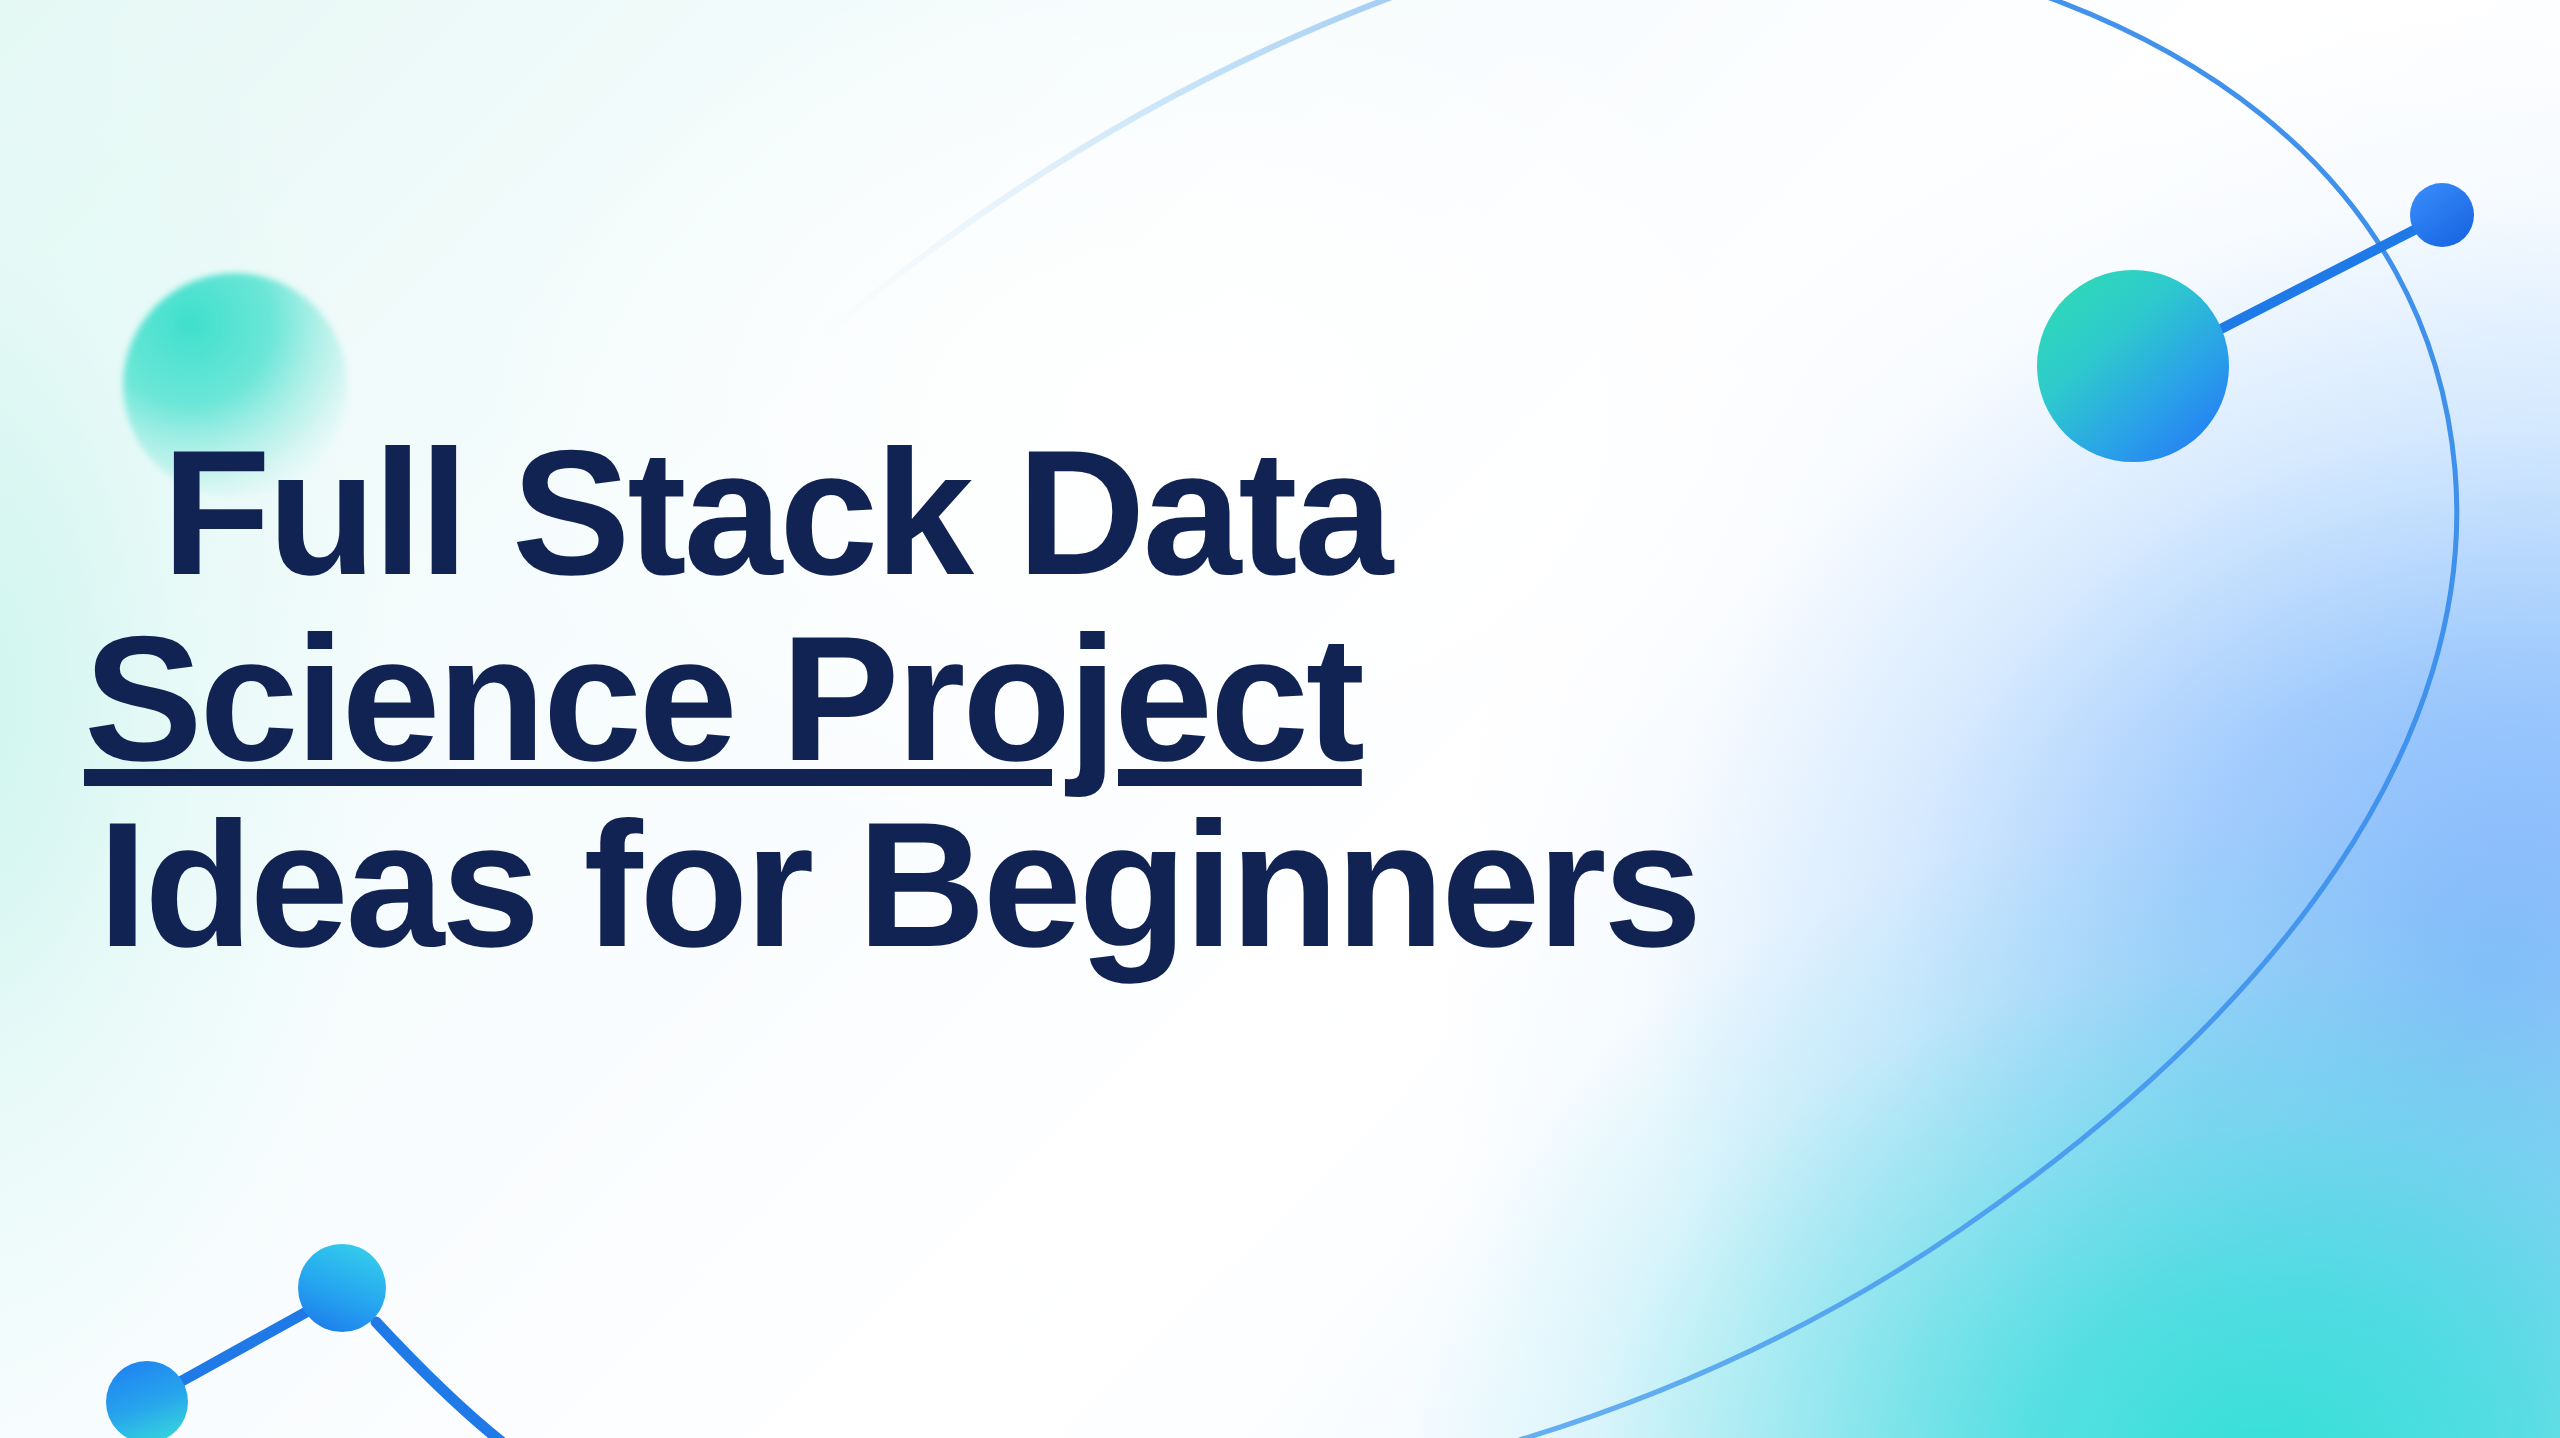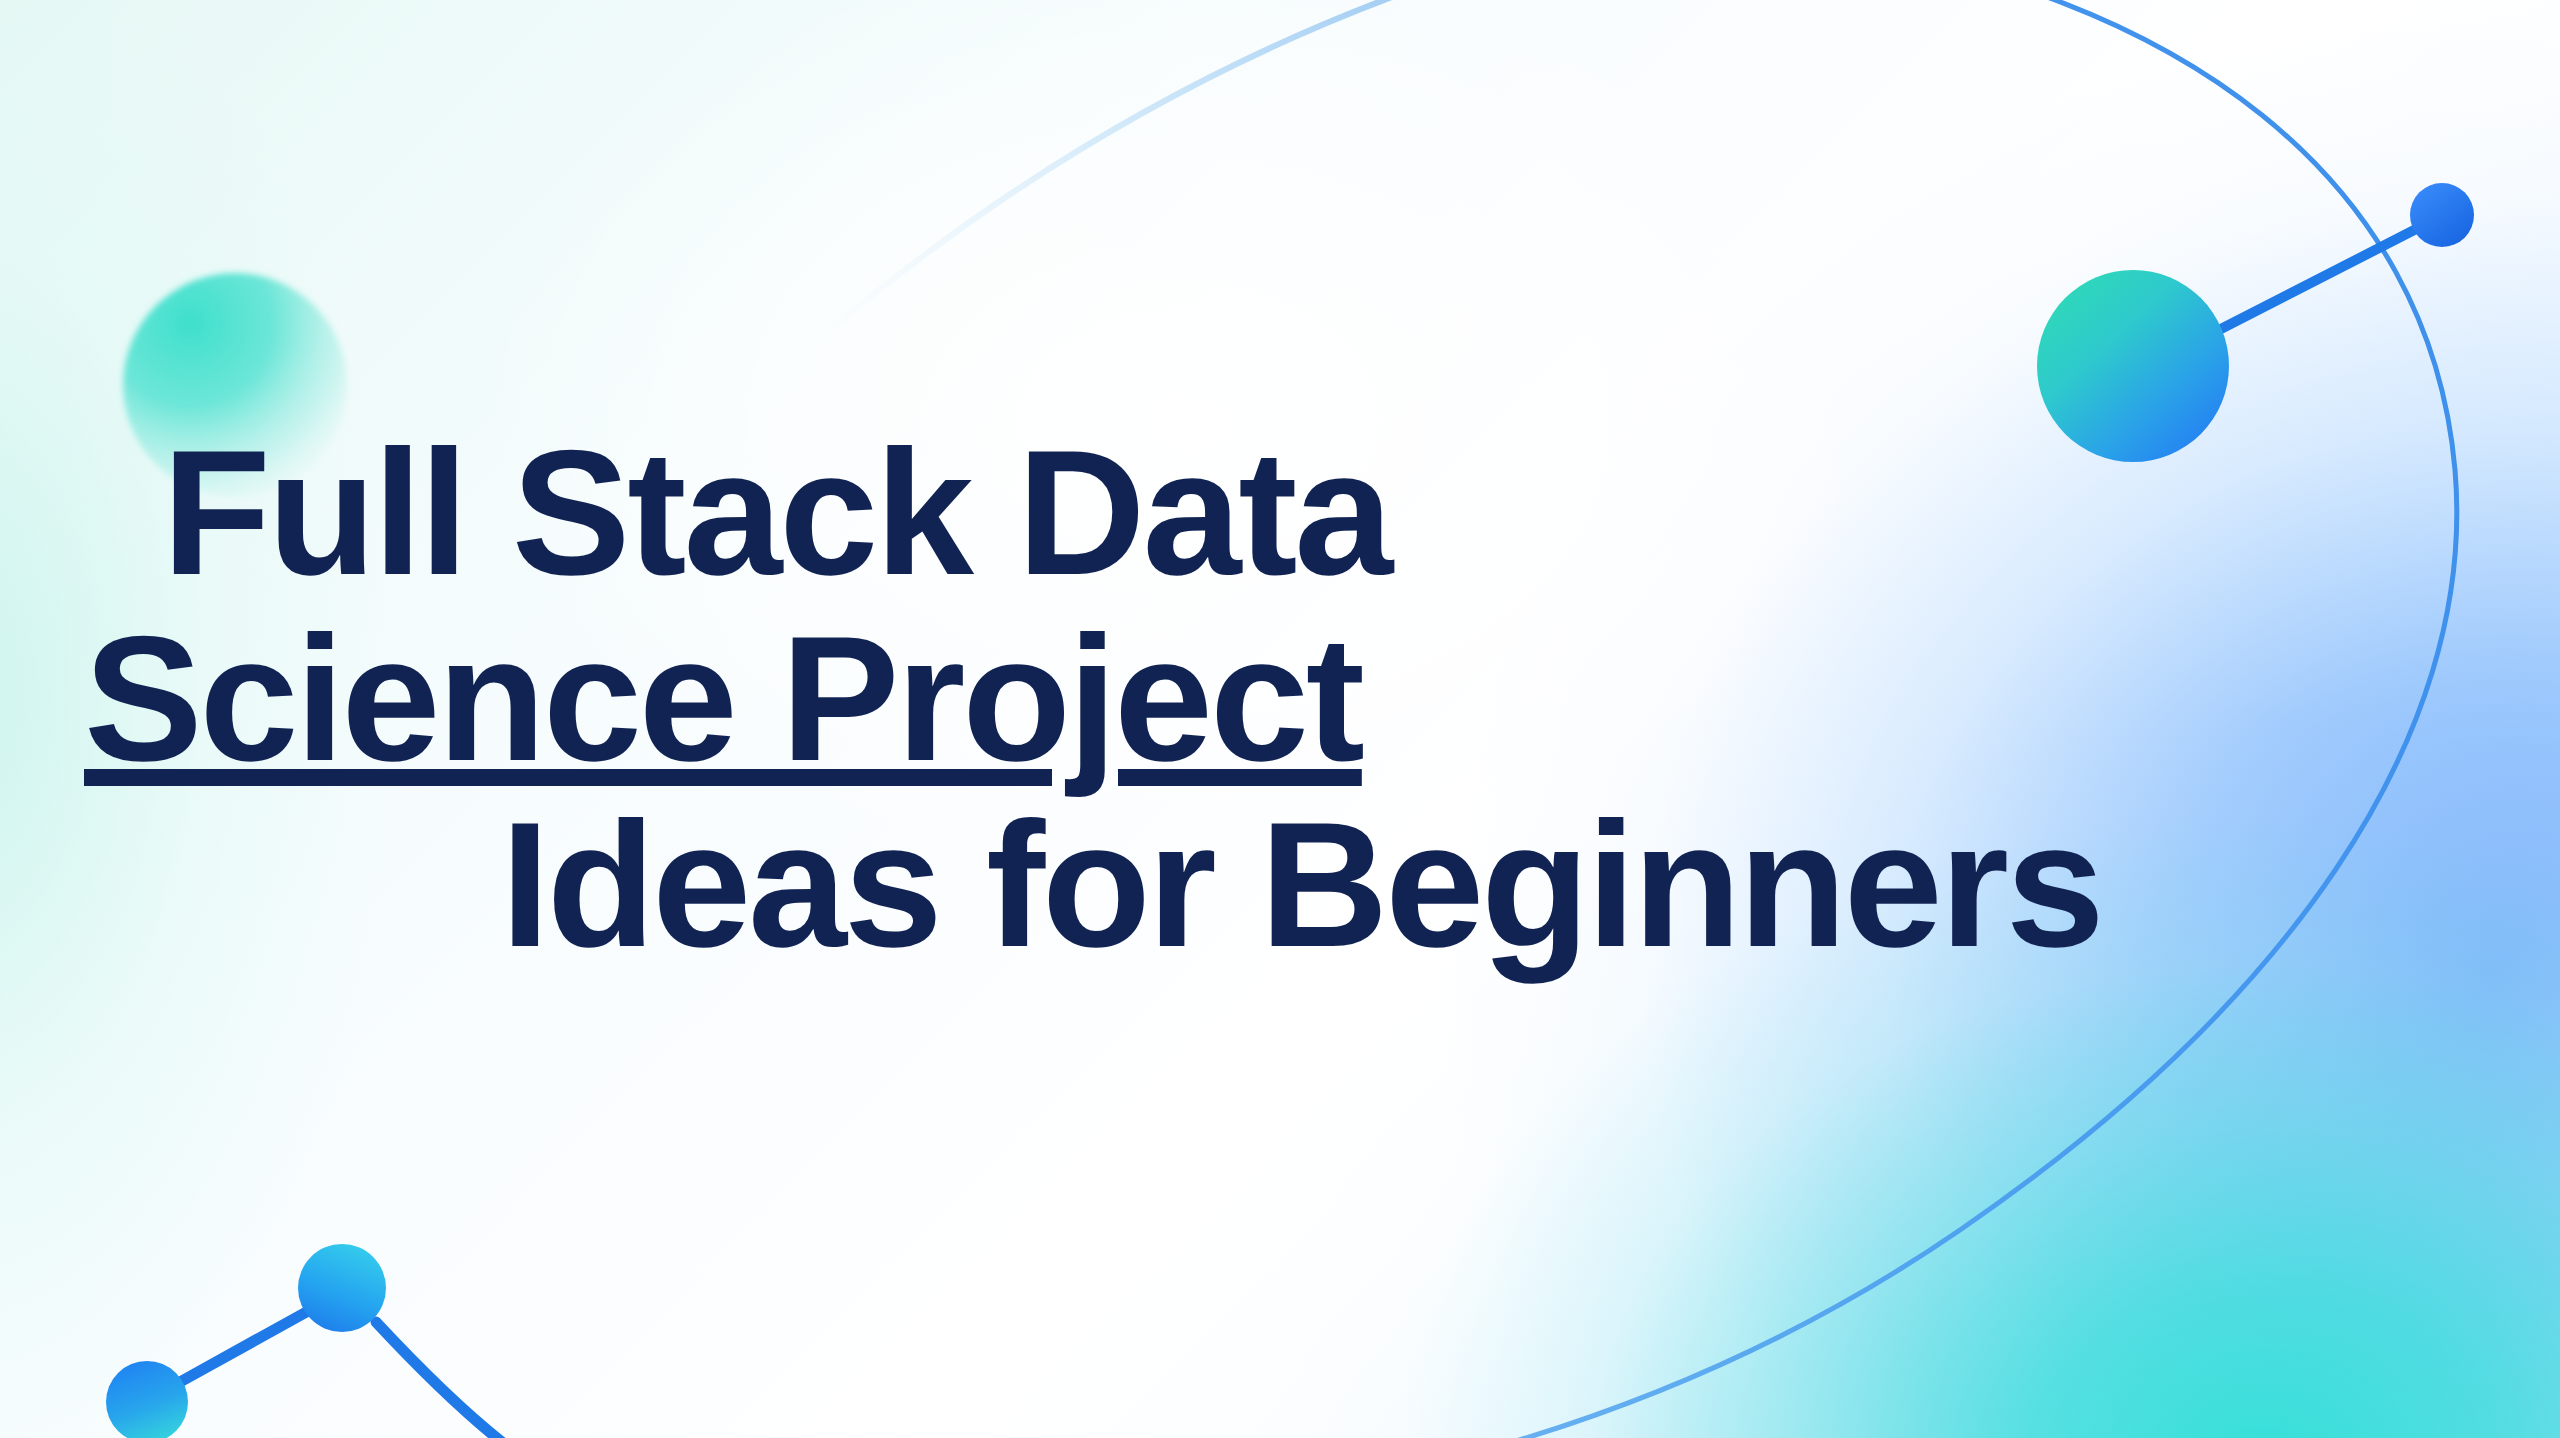--- a/index.html
+++ b/index.html
@@ -95,21 +95,21 @@
     color: #112353;
     font-size: 178px;
     font-weight: 700;
     letter-spacing: -3.2px;
     line-height: 186px;
     white-space: nowrap;
     text-rendering: geometricPrecision;
   }
   #line-1 { margin-left: 78px; }
   #line-2 { margin-left: 0px; text-decoration: underline; }
-  #line-3 { margin-left: 14px; text-align: center; }
+  #line-3 { margin-left: 14px; }
 </style>
 </head>
 <body>
 
 <div id="canvas">
 
   <div class="bg-layer" id="bg-base"></div>
   <div class="bg-layer" id="bg-blue-wash"></div>
   <div class="bg-layer" id="bg-teal-wash"></div>
   <div class="bg-layer" id="bg-mint-left"></div>

